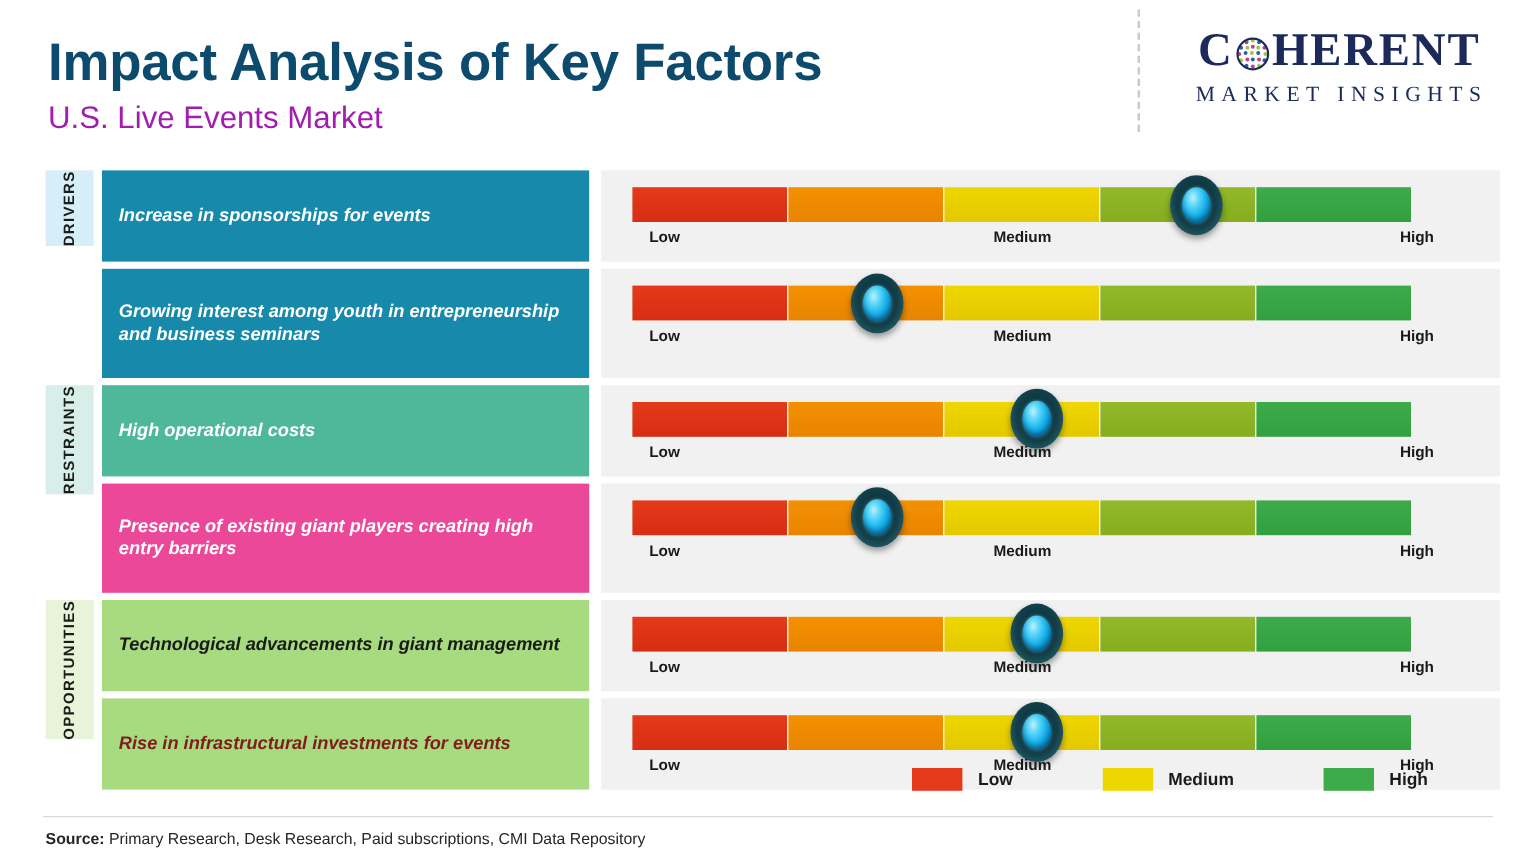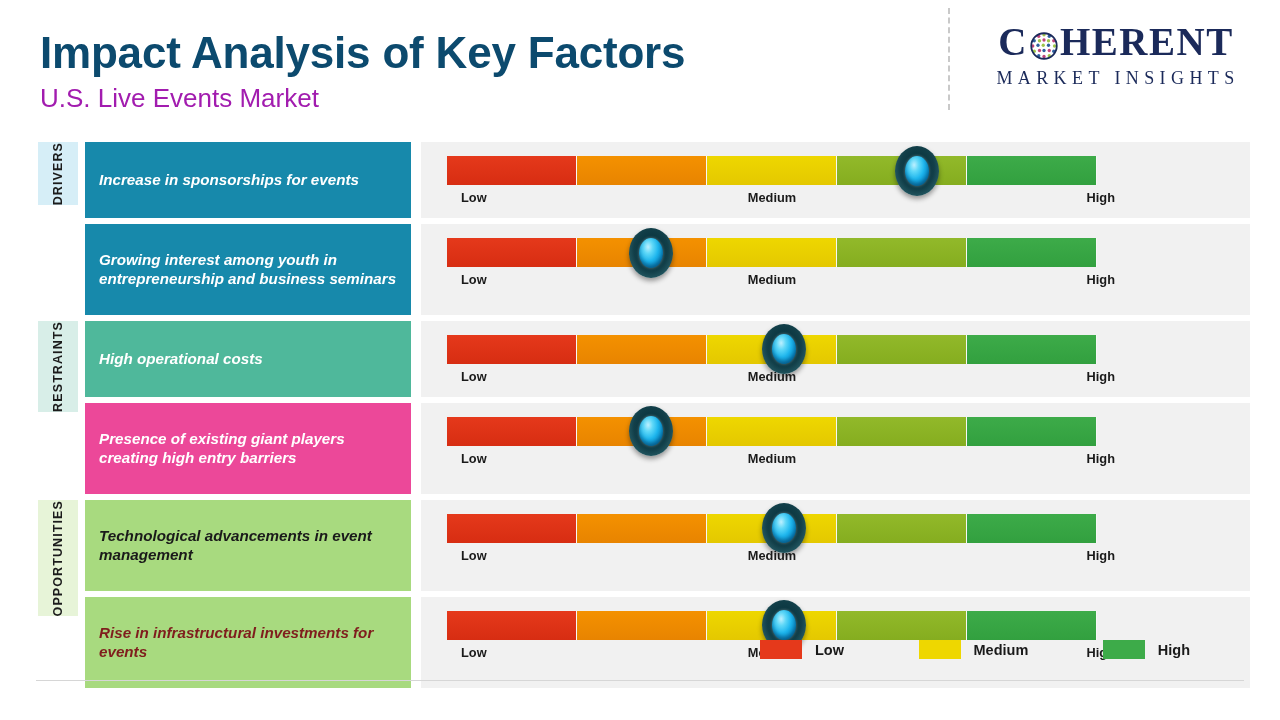--- a/index.html
+++ b/index.html
@@ -122,21 +122,21 @@
     margin-left: 47px;
   }
   .row {
     display: flex;
     align-items: stretch;
     margin-bottom: 6px;
   }
   .row:last-child { margin-bottom: 4px; }
 
   .factor {
-    width: 326px;
+    width: 406px;
     box-sizing: border-box;
     padding: 26px 14px;
     display: flex;
     align-items: center;
     font-size: 15.2px;
     font-weight: bold;
     font-style: italic;
     line-height: 1.28;
   }
   .gauge-panel {
@@ -387,21 +387,21 @@
       </div>
     </div>
 
     <div class="cat-group">
       <div class="cat-label" style="background:#e7f4d8;">
         <span>OPPORTUNITIES</span>
       </div>
       <div class="cat-rows">
 
         <div class="row">
-          <div class="factor" style="background:#a8da7f;color:#1a1a1a;">Technological advancements in event management</div>
+          <div class="factor" style="background:#a8da7f;color:#1a1a1a;">Technological advancements in giant management</div>
           <div class="gauge-panel">
             <div class="gauge-bar">
               <div class="seg" style="background:linear-gradient(180deg,#e5391b,#d72d12);"></div>
               <div class="seg" style="background:linear-gradient(180deg,#f49100,#e88400);"></div>
               <div class="seg" style="background:linear-gradient(180deg,#eed700,#e4c800);"></div>
               <div class="seg" style="background:linear-gradient(180deg,#92b92a,#85ad1f);"></div>
               <div class="seg" style="background:linear-gradient(180deg,#3dab49,#32a03f);"></div>
               <div class="marker" style="left:51.9%;"></div>
             </div>
             <div class="scale-labels">
@@ -445,14 +445,17 @@
       <div class="legend-swatch" style="background:#eed700;"></div>
       <div class="legend-text">Medium</div>
     </div>
     <div class="legend-item">
       <div class="legend-swatch" style="background:#3dab49;"></div>
       <div class="legend-text">High</div>
     </div>
   </div>
 
   <div class="footer-rule"></div>
+  <div class="source">
+    <b>Source:</b><span> Primary Research, Desk Research, Paid subscriptions, CMI Data Repository</span>
+  </div>
 
 </div>
 
 </body></html>

